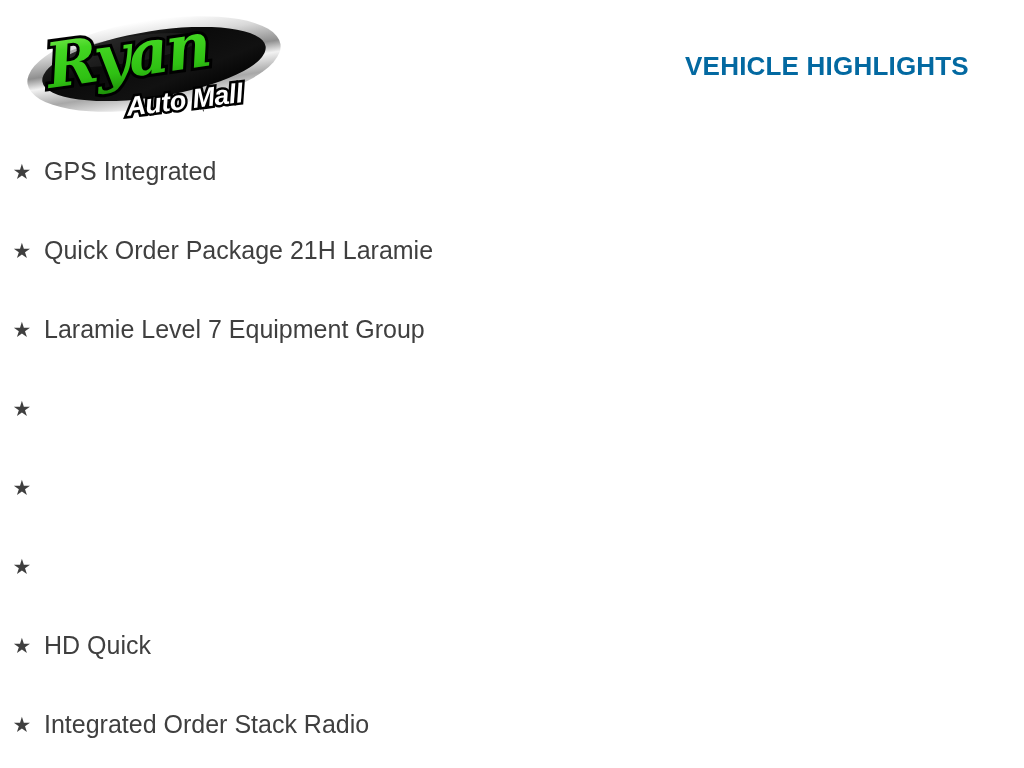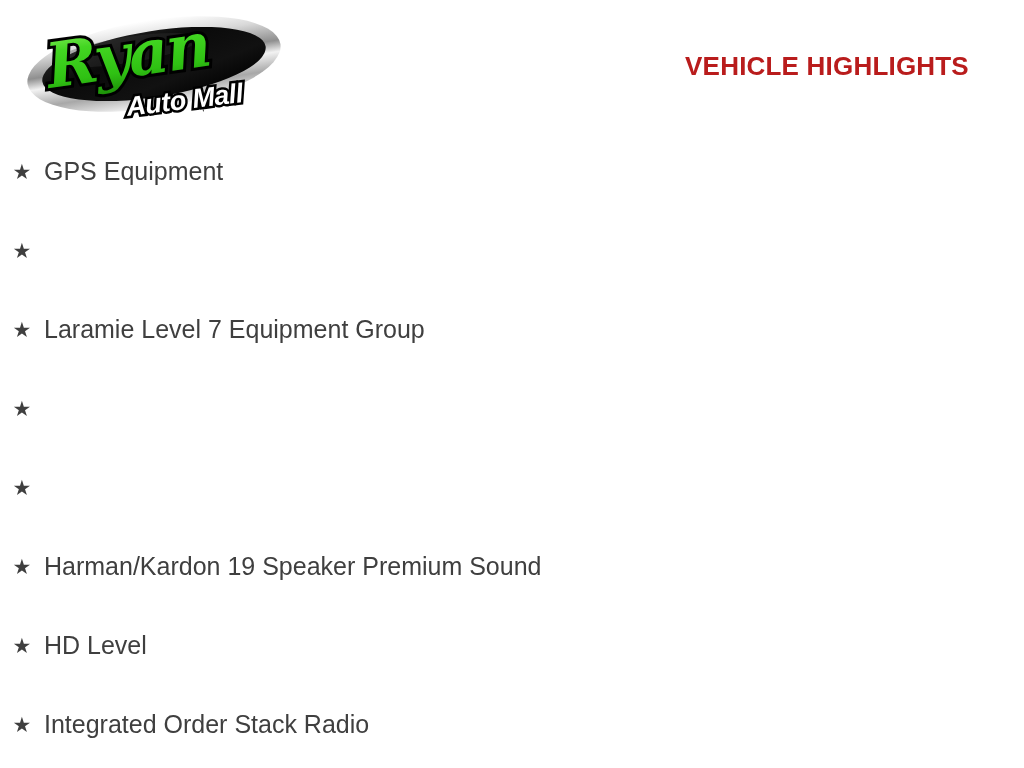--- a/index.html
+++ b/index.html
@@ -40,21 +40,21 @@
   #page-title {
     position: absolute;
     left: 666px;
     top: 51px;
     width: 322px;
     text-align: center;
     font-family: "Liberation Sans", sans-serif;
     font-size: 26px;
     font-weight: bold;
     letter-spacing: 0.2px;
-    color: #b91c1c;
+    color: #0369a1;
     white-space: nowrap;
   }
 
   
   #highlights-list {
     position: absolute;
     left: 0;
     top: 148px;
     width: 1024px;
     list-style: none;
@@ -131,40 +131,40 @@
       </g>
     </svg>
   </div>
 
   <div id="page-title">VEHICLE HIGHLIGHTS</div>
 </div>
 
 <ul id="highlights-list">
   <li class="highlight-item">
     <span class="highlight-bullet">★</span>
-    <span class="highlight-label">GPS Equipment</span>
+    <span class="highlight-label">GPS Integrated</span>
   </li>
   <li class="highlight-item">
     <span class="highlight-bullet">★</span>
+    <span class="highlight-label">Quick Order Package 21H Laramie</span>
   </li>
   <li class="highlight-item">
     <span class="highlight-bullet">★</span>
     <span class="highlight-label">Laramie Level 7 Equipment Group</span>
   </li>
   <li class="highlight-item">
     <span class="highlight-bullet">★</span>
   </li>
   <li class="highlight-item">
     <span class="highlight-bullet">★</span>
   </li>
   <li class="highlight-item">
     <span class="highlight-bullet">★</span>
-    <span class="highlight-label">Harman/Kardon 19 Speaker Premium Sound</span>
   </li>
   <li class="highlight-item">
     <span class="highlight-bullet">★</span>
-    <span class="highlight-label">HD Level</span>
+    <span class="highlight-label">HD Quick</span>
   </li>
   <li class="highlight-item">
     <span class="highlight-bullet">★</span>
     <span class="highlight-label">Integrated Order Stack Radio</span>
   </li>
 </ul>
 
 </body></html>

